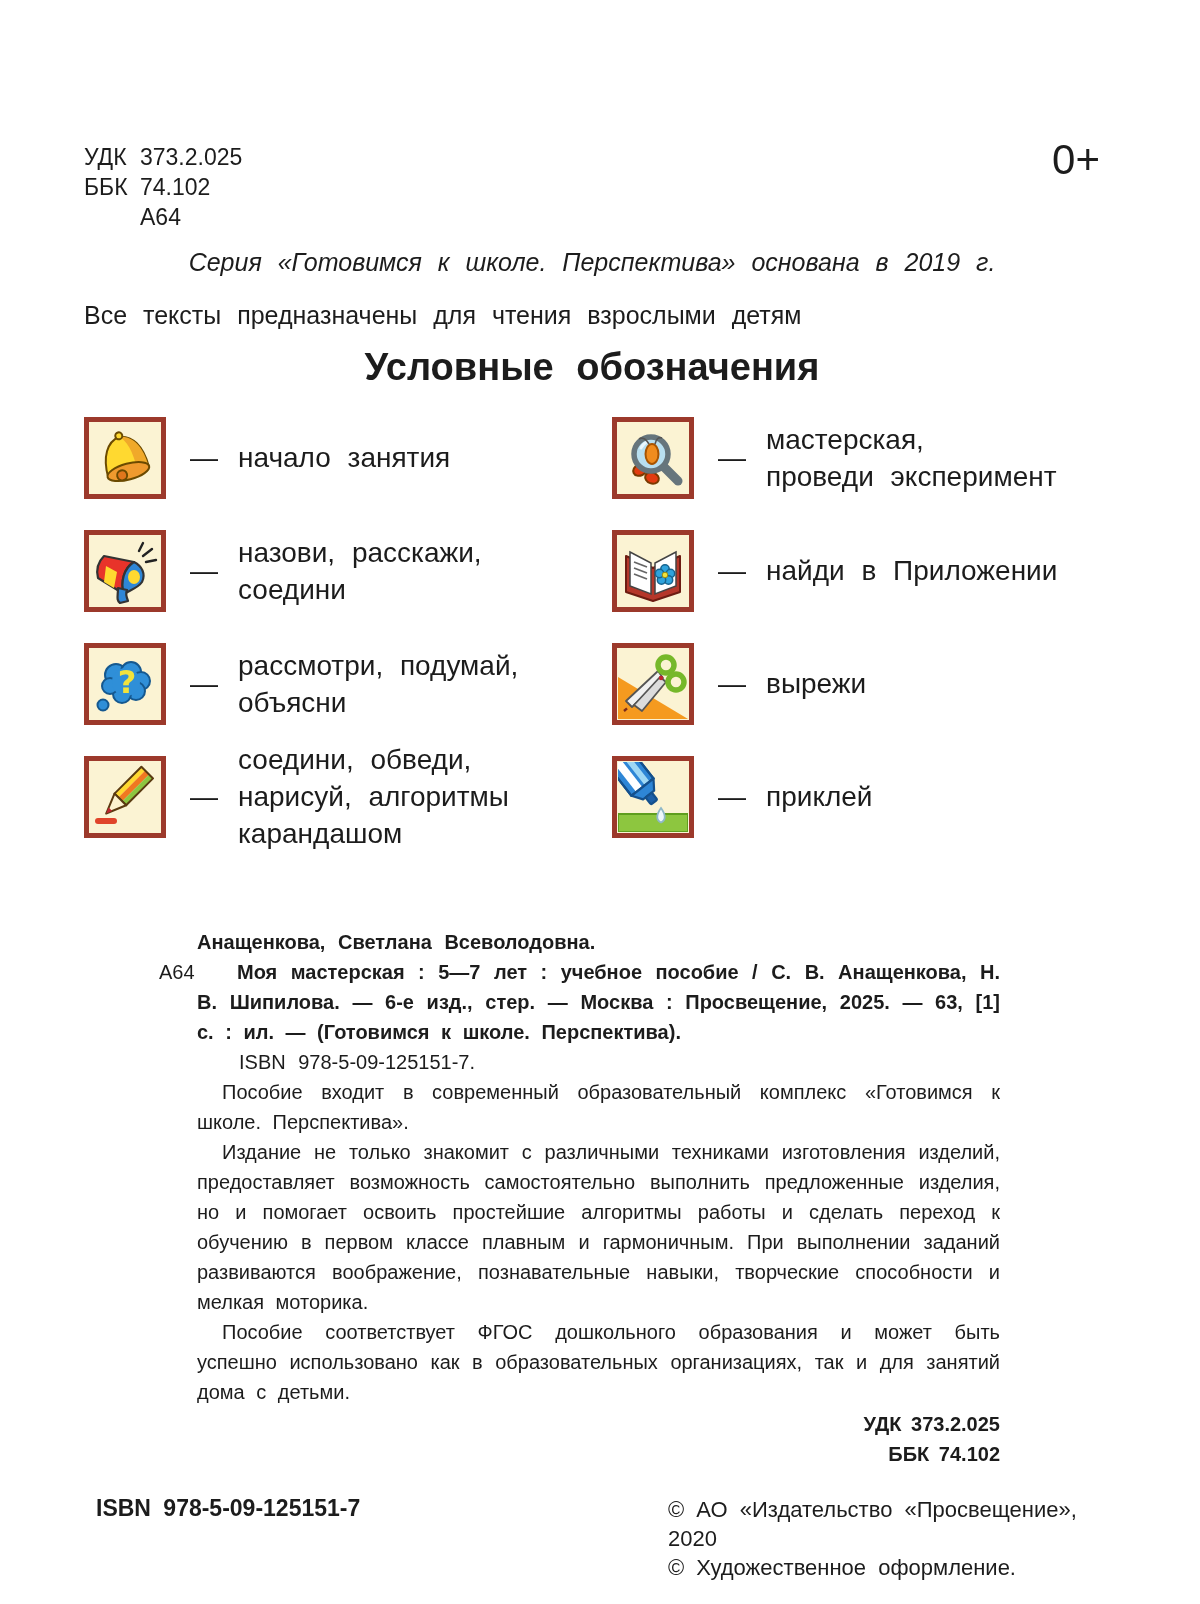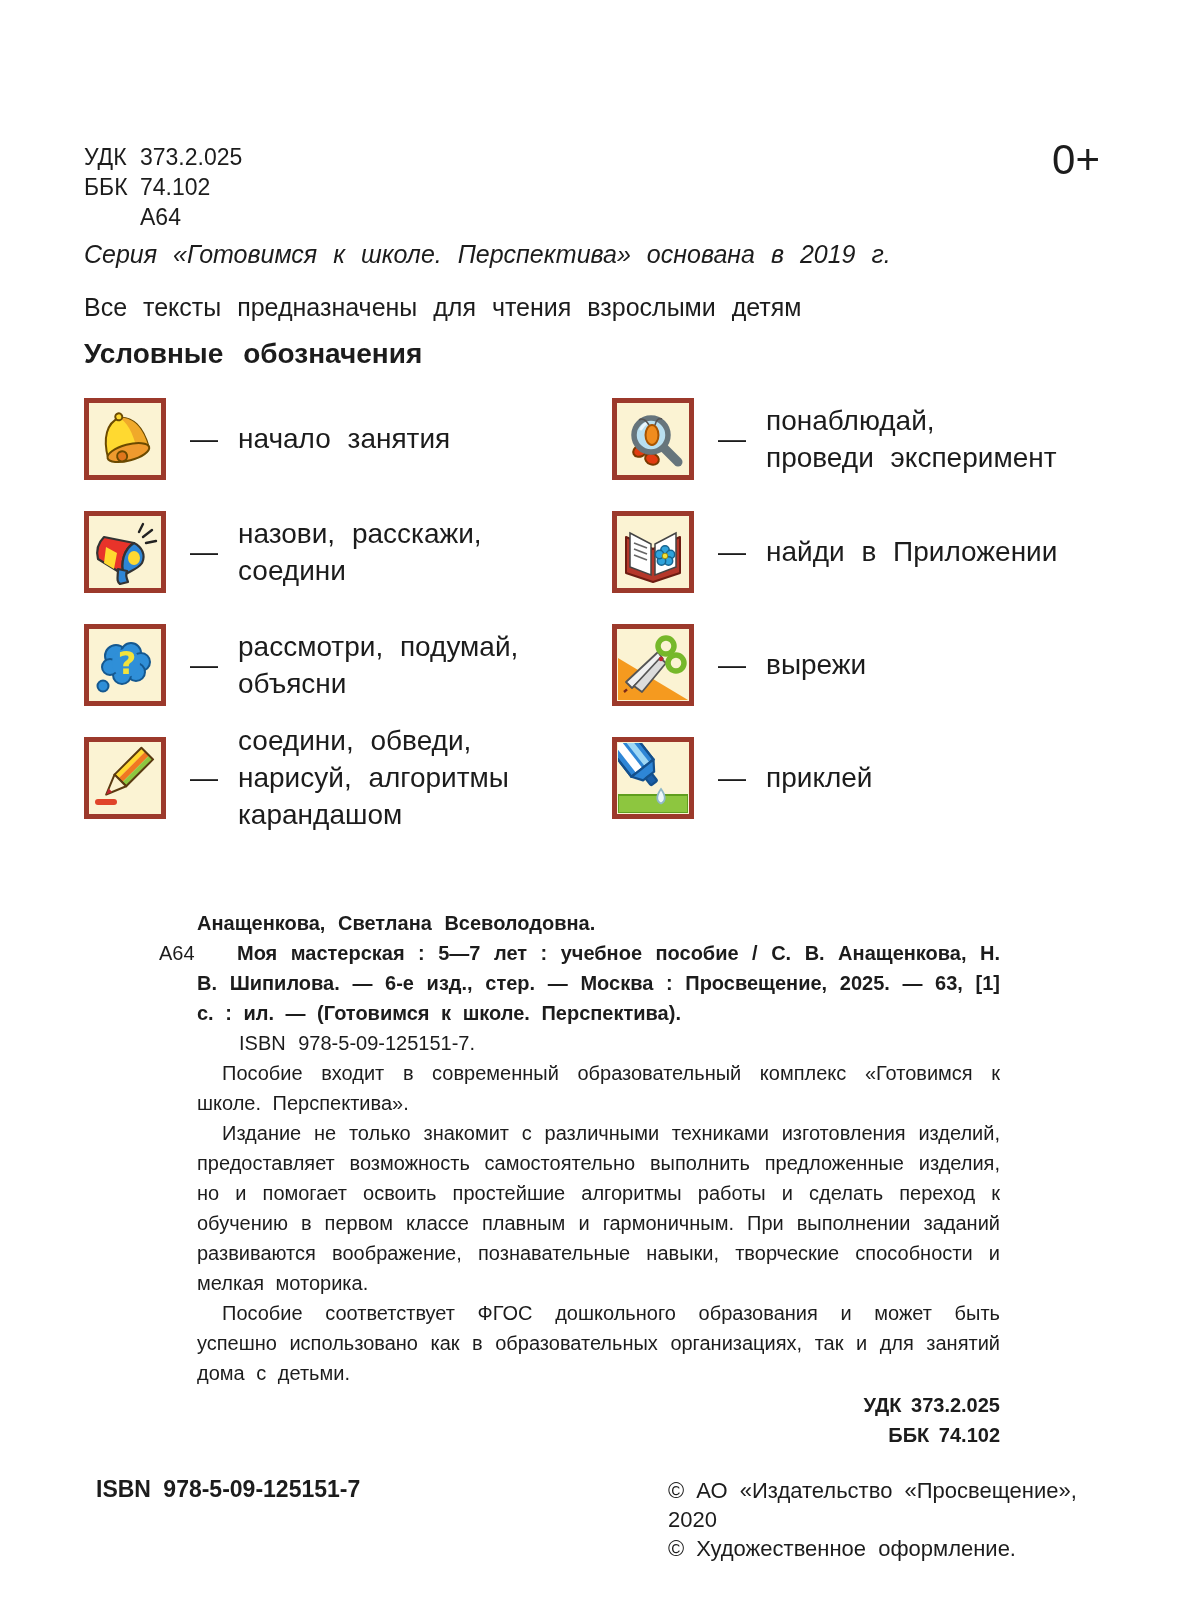--- a/index.html
+++ b/index.html
@@ -16,30 +16,30 @@
 
   
   .codes { font-size:23px; line-height:30px; }
   .code-row .lbl { display:inline-block; width:56px; }
   .age-badge {
     position:absolute; top:136px; right:100px;
     font-size:42px; font-weight:500; letter-spacing:0px;
   }
 
   .series-line {
-    margin-top:8px; 
+    margin-top:16px; text-align:center;
     font-style:italic; font-size:25px; word-spacing:9px;
   }
   .note-line {
     margin-top:24px; text-align:left;
     font-size:25px; word-spacing:9px;
   }
   .legend-title {
-    margin-top:16px; 
-    font-size:28px; font-weight:bold; word-spacing:12px;
+    margin-top:16px; text-align:center;
+    font-size:38px; font-weight:bold; word-spacing:12px;
   }
 
   
   .legend { display:flex; margin-top:12px; }
   .legend-col { display:flex; flex-direction:column; }
   .legend-col.left  { width:528px; }
   .legend-col.right { flex:1; }
   .legend-row { display:flex; align-items:center; height:113px; }
   .icon-box {
     flex:0 0 auto; width:82px; height:82px;
@@ -199,21 +199,21 @@
             <line x1="46" y1="44" x2="60" y2="58" stroke="#66757c" stroke-width="9" stroke-linecap="round"></line>
             <circle cx="33" cy="31" r="17" fill="#b8dff0" stroke="#66757c" stroke-width="5.5"></circle>
             <path d="M23,25 A12,12 0 0 1 29,19" stroke="#eaf7fd" stroke-width="3" fill="none" stroke-linecap="round"></path>
             <ellipse cx="34" cy="31" rx="6.5" ry="10" fill="#f08c1e" stroke="#a85400" stroke-width="2"></ellipse>
             <path d="M31,21 Q26,13 21,16" stroke="#555" stroke-width="1.6" fill="none"></path>
             <path d="M37,21 Q39,13 44,15" stroke="#555" stroke-width="1.6" fill="none"></path>
           </svg>
         </div>
         <span class="dash">—</span>
         <div class="label">
-          <div>понаблюдай,</div>
+          <div>мастерская,</div>
           <div>проведи эксперимент</div>
         </div>
       </div>
 
       <div class="legend-row">
         <div class="icon-box">
           <svg viewBox="0 0 70 70">
             <path d="M8,20 L35,32 L62,20 L62,56 L35,65 L8,56 Z" fill="#b5372a" stroke="#6d1d12" stroke-width="2" stroke-linejoin="round"></path>
             <path d="M12,16 L33,27 L33,58 L12,50 Z" fill="#ffffff" stroke="#444" stroke-width="1.5"></path>
             <path d="M58,16 L37,27 L37,58 L58,50 Z" fill="#ffffff" stroke="#444" stroke-width="1.5"></path>

